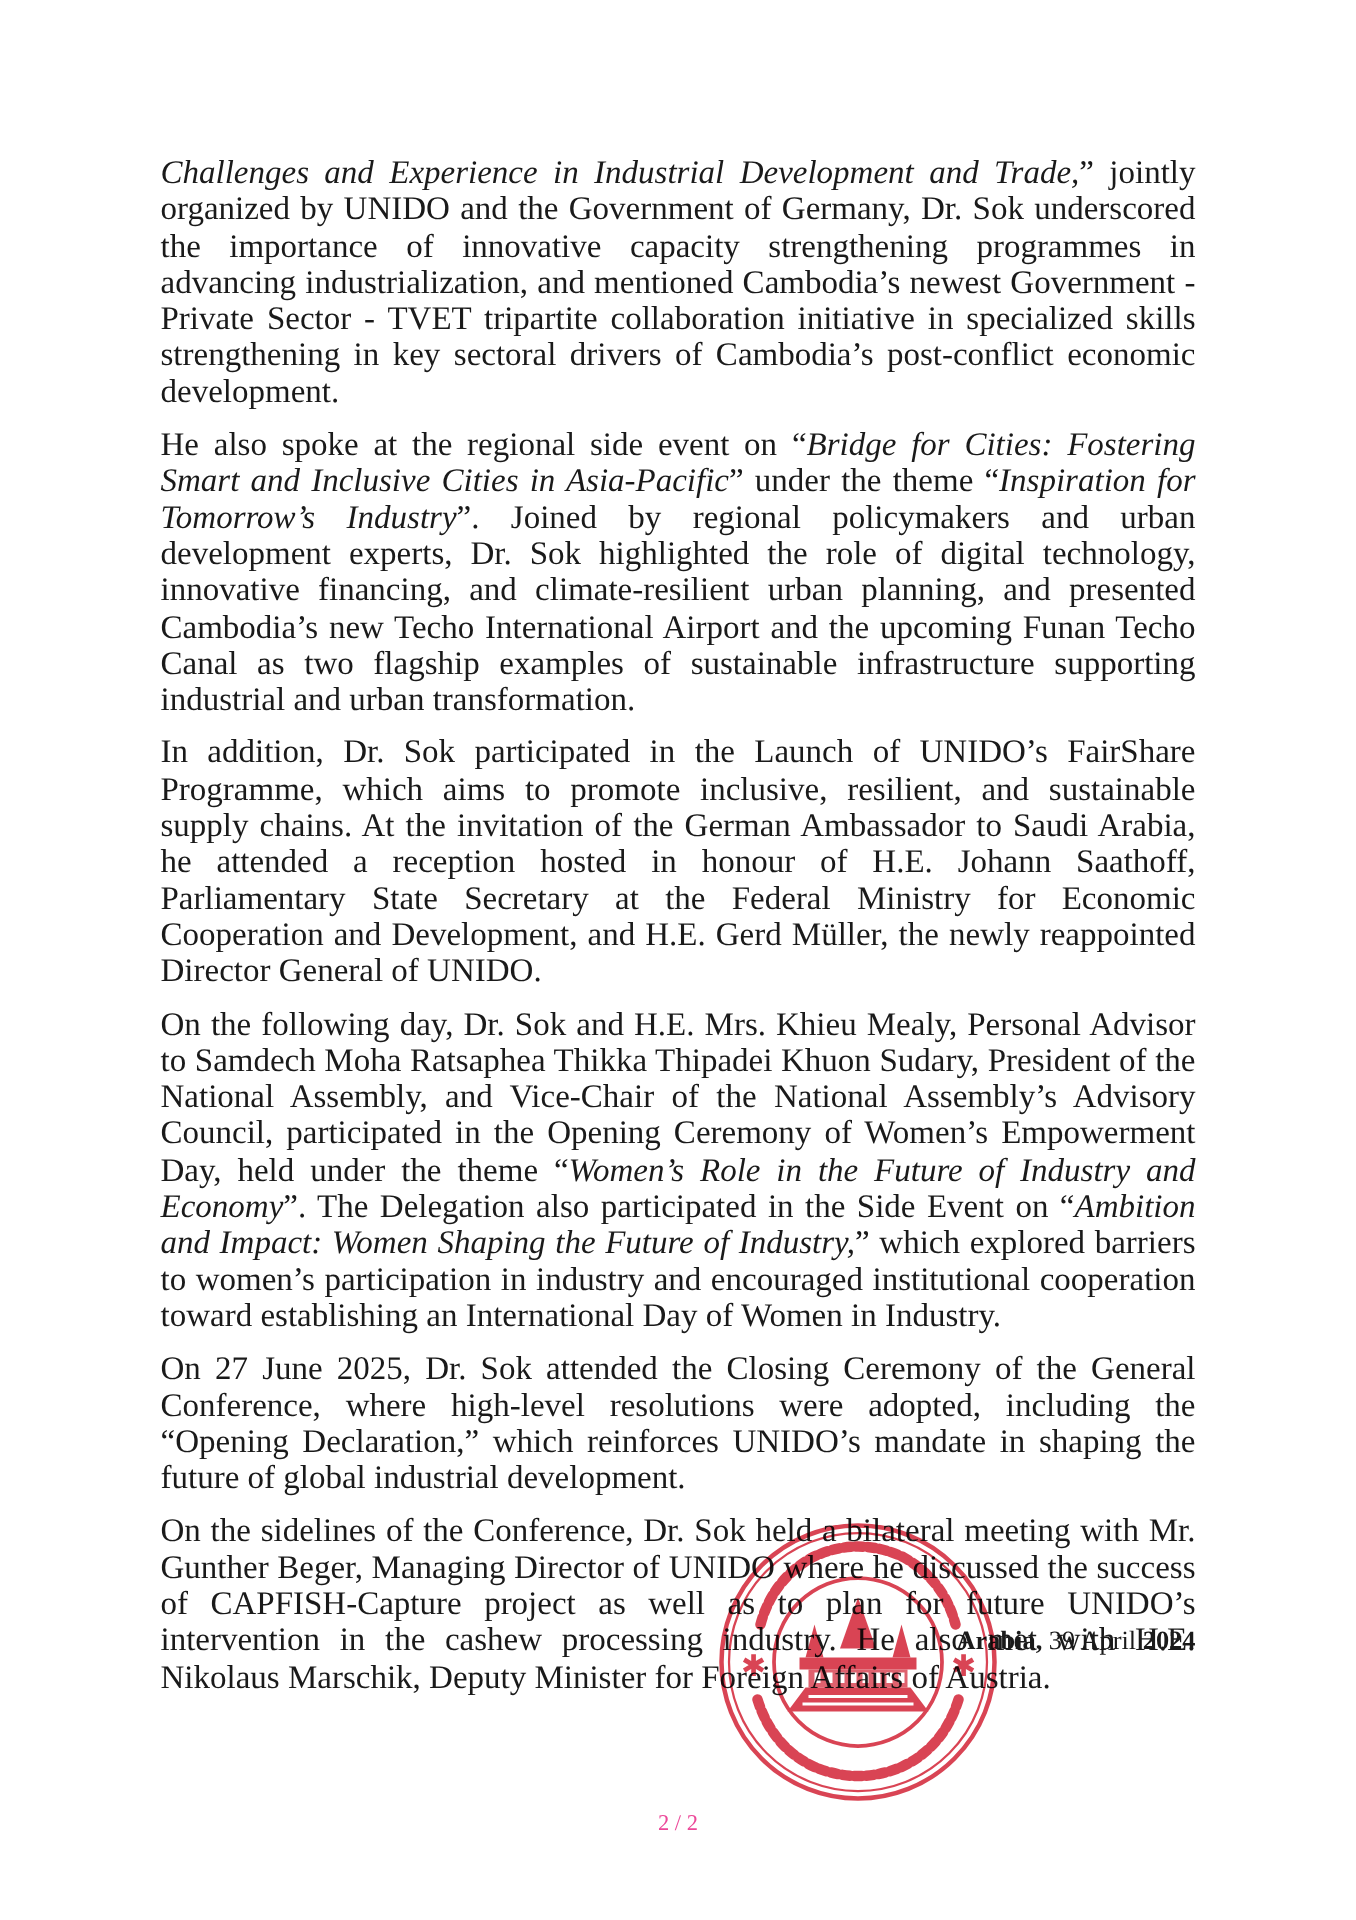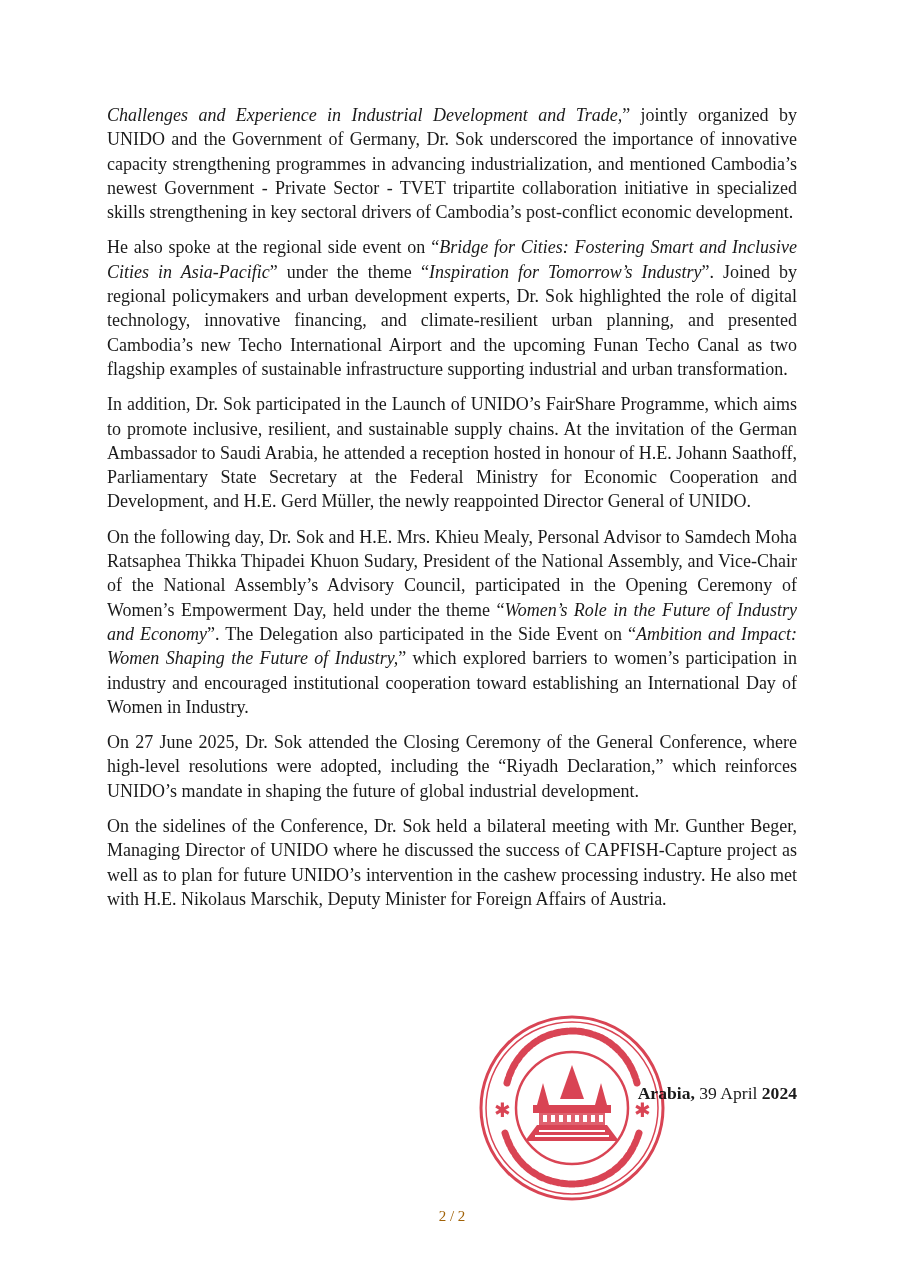--- a/index.html
+++ b/index.html
@@ -1,33 +1,33 @@
 <!DOCTYPE html>
 <html><head>
 <meta charset="utf-8">
 <style>
   html, body { margin: 0; padding: 0; background: #ffffff; }
   body { width: 904px; height: 1280px; position: relative; overflow: hidden; }
   .page {
     position: absolute; left: 107px; top: 103px; width: 690px;
     font-family: "Liberation Serif", "DejaVu Serif", serif;
-    font-size: 18px; line-height: 24.3px; color: #1a1a1a;
+    font-size: 22px; line-height: 24.3px; color: #1a1a1a;
     text-align: justify;
   }
   .page p { margin: 0 0 11px 0; }
   .page i { font-style: italic; }
   .page b { font-weight: normal; }
   .signoff {
     position: absolute; right: 107px; top: 1083px;
     font-family: "Liberation Serif", "DejaVu Serif", serif;
     font-size: 17.6px; color: #1a1a1a; z-index: 2;
   }
   .pagenum {
     position: absolute; left: 0; width: 904px; top: 1208px; text-align: center;
-    font-family: "Liberation Serif", "DejaVu Serif", serif; font-size: 15px; color: #a16207;
+    font-family: "Liberation Serif", "DejaVu Serif", serif; font-size: 15px; color: #ec4899;
   }
   .stamp {
     position: absolute; left: 477px; top: 1013px; width: 190px; height: 190px; z-index: 3;
     opacity: 0.88; mix-blend-mode: multiply;
   }
 </style>
 </head>
 <body>
 
 <div class="page">
@@ -37,21 +37,21 @@
   <p>
     <span>He also spoke at the regional side event on “</span><i>Bridge for Cities: Fostering Smart and Inclusive Cities in Asia-Pacific</i><span>” under the theme “</span><i>Inspiration for Tomorrow’s Industry</i><span>”. Joined by regional policymakers and urban development experts, Dr. Sok highlighted the role of digital technology, innovative financing, and climate-resilient urban planning, and presented Cambodia’s new Techo International Airport and the upcoming Funan Techo Canal as two flagship examples of sustainable infrastructure supporting industrial and urban transformation.</span>
   </p>
   <p>
     <span>In addition, Dr. Sok participated in the Launch of UNIDO’s FairShare Programme, which aims to promote inclusive, resilient, and sustainable supply chains. At the invitation of the German Ambassador to Saudi Arabia, he attended a reception hosted in honour of </span><b>H.E. Johann Saathoff</b><span>, Parliamentary State Secretary at the Federal Ministry for Economic Cooperation and Development, and </span><b>H.E. Gerd Müller</b><span>, the newly reappointed Director General of UNIDO.</span>
   </p>
   <p>
     <span>On the following day, Dr. Sok and </span><b>H.E. Mrs. Khieu Mealy</b><span>, Personal Advisor to </span><b>Samdech Moha Ratsaphea Thikka Thipadei Khuon Sudary</b><span>, President of the National Assembly, and Vice-Chair of the National Assembly’s Advisory Council, participated in the Opening Ceremony of Women’s Empowerment Day, held under the theme “</span><i>Women’s Role in the Future of Industry and Economy</i><span>”. The Delegation also participated in the Side Event on “</span><i>Ambition and Impact: Women Shaping the Future of Industry,</i><span>” which explored barriers to women’s participation in industry and encouraged institutional cooperation toward establishing an International Day of Women in Industry.</span>
   </p>
   <p>
-    <span>On 27 June 2025, Dr. Sok attended the Closing Ceremony of the General Conference, where high-level resolutions were adopted, including the </span><b>“Riyadh Declaration,”</b><span> which reinforces UNIDO’s mandate in shaping the future of global industrial development.</span>
+    <span>On 27 June 2025, Dr. Sok attended the Closing Ceremony of the General Conference, where high-level resolutions were adopted, including the </span><b>“Opening Declaration,”</b><span> which reinforces UNIDO’s mandate in shaping the future of global industrial development.</span>
   </p>
   <p>
     <span>On the sidelines of the Conference, Dr. Sok held a bilateral meeting with </span><b>Mr. Gunther Beger</b><span>, Managing Director of UNIDO where he discussed the success of CAPFISH-Capture project as well as to plan for future UNIDO’s intervention in the cashew processing industry. He also met with </span><b>H.E. Nikolaus Marschik</b><span>, Deputy Minister for Foreign Affairs of Austria.</span>
   </p>
 </div>
 
 <div class="signoff">
   <b>Arabia,</b>
   <span>39</span>
   <span>April</span>

